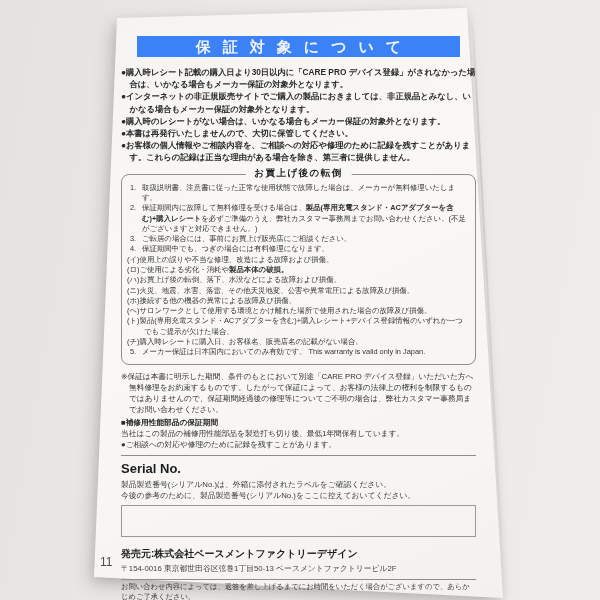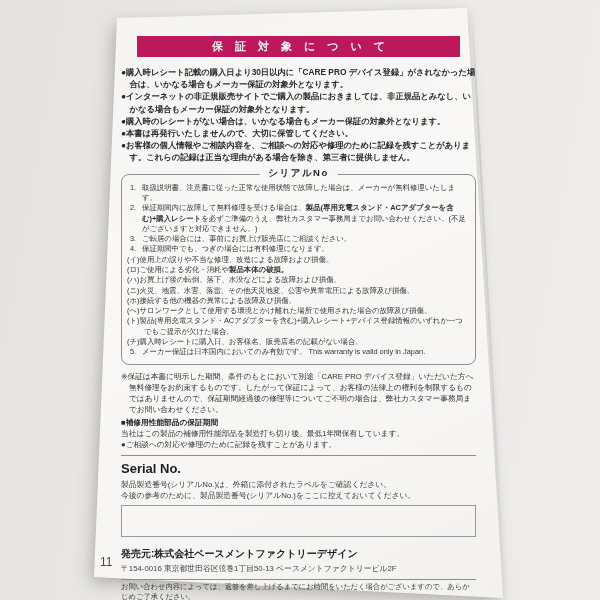--- a/index.html
+++ b/index.html
@@ -16,22 +16,22 @@
     clip-path: polygon(117px 18px, 467px 8px, 503px 598px, 94px 577px);
   }
   .crease {
     position:absolute; left:471px; top:12px; width:2px; height:582px;
     background: linear-gradient(rgba(0,0,0,0) 0%, rgba(0,0,0,0.10) 15%, rgba(0,0,0,0.05) 70%, rgba(0,0,0,0) 100%);
     transform: rotate(-3.2deg); transform-origin: top center;
   }
   .content { position:absolute; left:121px; top:36px; width:355px; color:#2e2e2e; }
 
   .title-bar {
-    margin:0 16px; height:21px; line-height:21px; background:#be185d; color:#f2f2f2;
-    text-align:center; font-size:11px; font-weight:bold; letter-spacing:12px; padding-left:12px;
+    margin:0 16px; height:21px; line-height:21px; background:#3b82f6; color:#f2f2f2;
+    text-align:center; font-size:15px; font-weight:bold; letter-spacing:12px; padding-left:12px;
     white-space:nowrap; overflow:hidden;
   }
 
   .notices { list-style:none; margin-top:9px; font-size:8.3px; font-weight:bold; line-height:12.2px; color:#2a2a2a; }
   .notices li { padding-left:8.5px; text-indent:-8.5px; }
 
   .box {
     position:relative; margin-top:10px; border:1px solid #8f8f8f; border-radius:8px;
     padding:8px 7px 6px 8px; font-size:7.4px; line-height:10.3px; color:#333; font-weight:normal;
   }
@@ -79,21 +79,21 @@
 
   <ul class="notices">
     <li>●購入時レシート記載の購入日より30日以内に「CARE PRO デバイス登録」がされなかった場合は、いかなる場合もメーカー保証の対象外となります。</li>
     <li>●インターネットの非正規販売サイトでご購入の製品におきましては、非正規品とみなし、いかなる場合もメーカー保証の対象外となります。</li>
     <li>●購入時のレシートがない場合は、いかなる場合もメーカー保証の対象外となります。</li>
     <li>●本書は再発行いたしませんので、大切に保管してください。</li>
     <li>●お客様の個人情報やご相談内容を、ご相談への対応や修理のために記録を残すことがあります。これらの記録は正当な理由がある場合を除き、第三者に提供しません。</li>
   </ul>
 
   <div class="box">
-    <div class="box-legend">シリアルNo</div>
+    <div class="box-legend">お買上げ後の転倒</div>
 
     <div class="witem">
       <span class="wnum">1.</span>
       <span>取扱説明書、注意書に従った正常な使用状態で故障した場合は、メーカーが無料修理いたします。</span>
     </div>
 
     <div class="witem">
       <span class="wnum">2.</span>
       <span>保証期間内に故障して無料修理を受ける場合は、</span><span class="bold">製品(専用充電スタンド・ACアダプターを含む)+購入レシート</span><span>を必ずご準備のうえ、弊社カスタマー事務局までお問い合わせください。(不足がございますと対応できません。)</span>
     </div>

